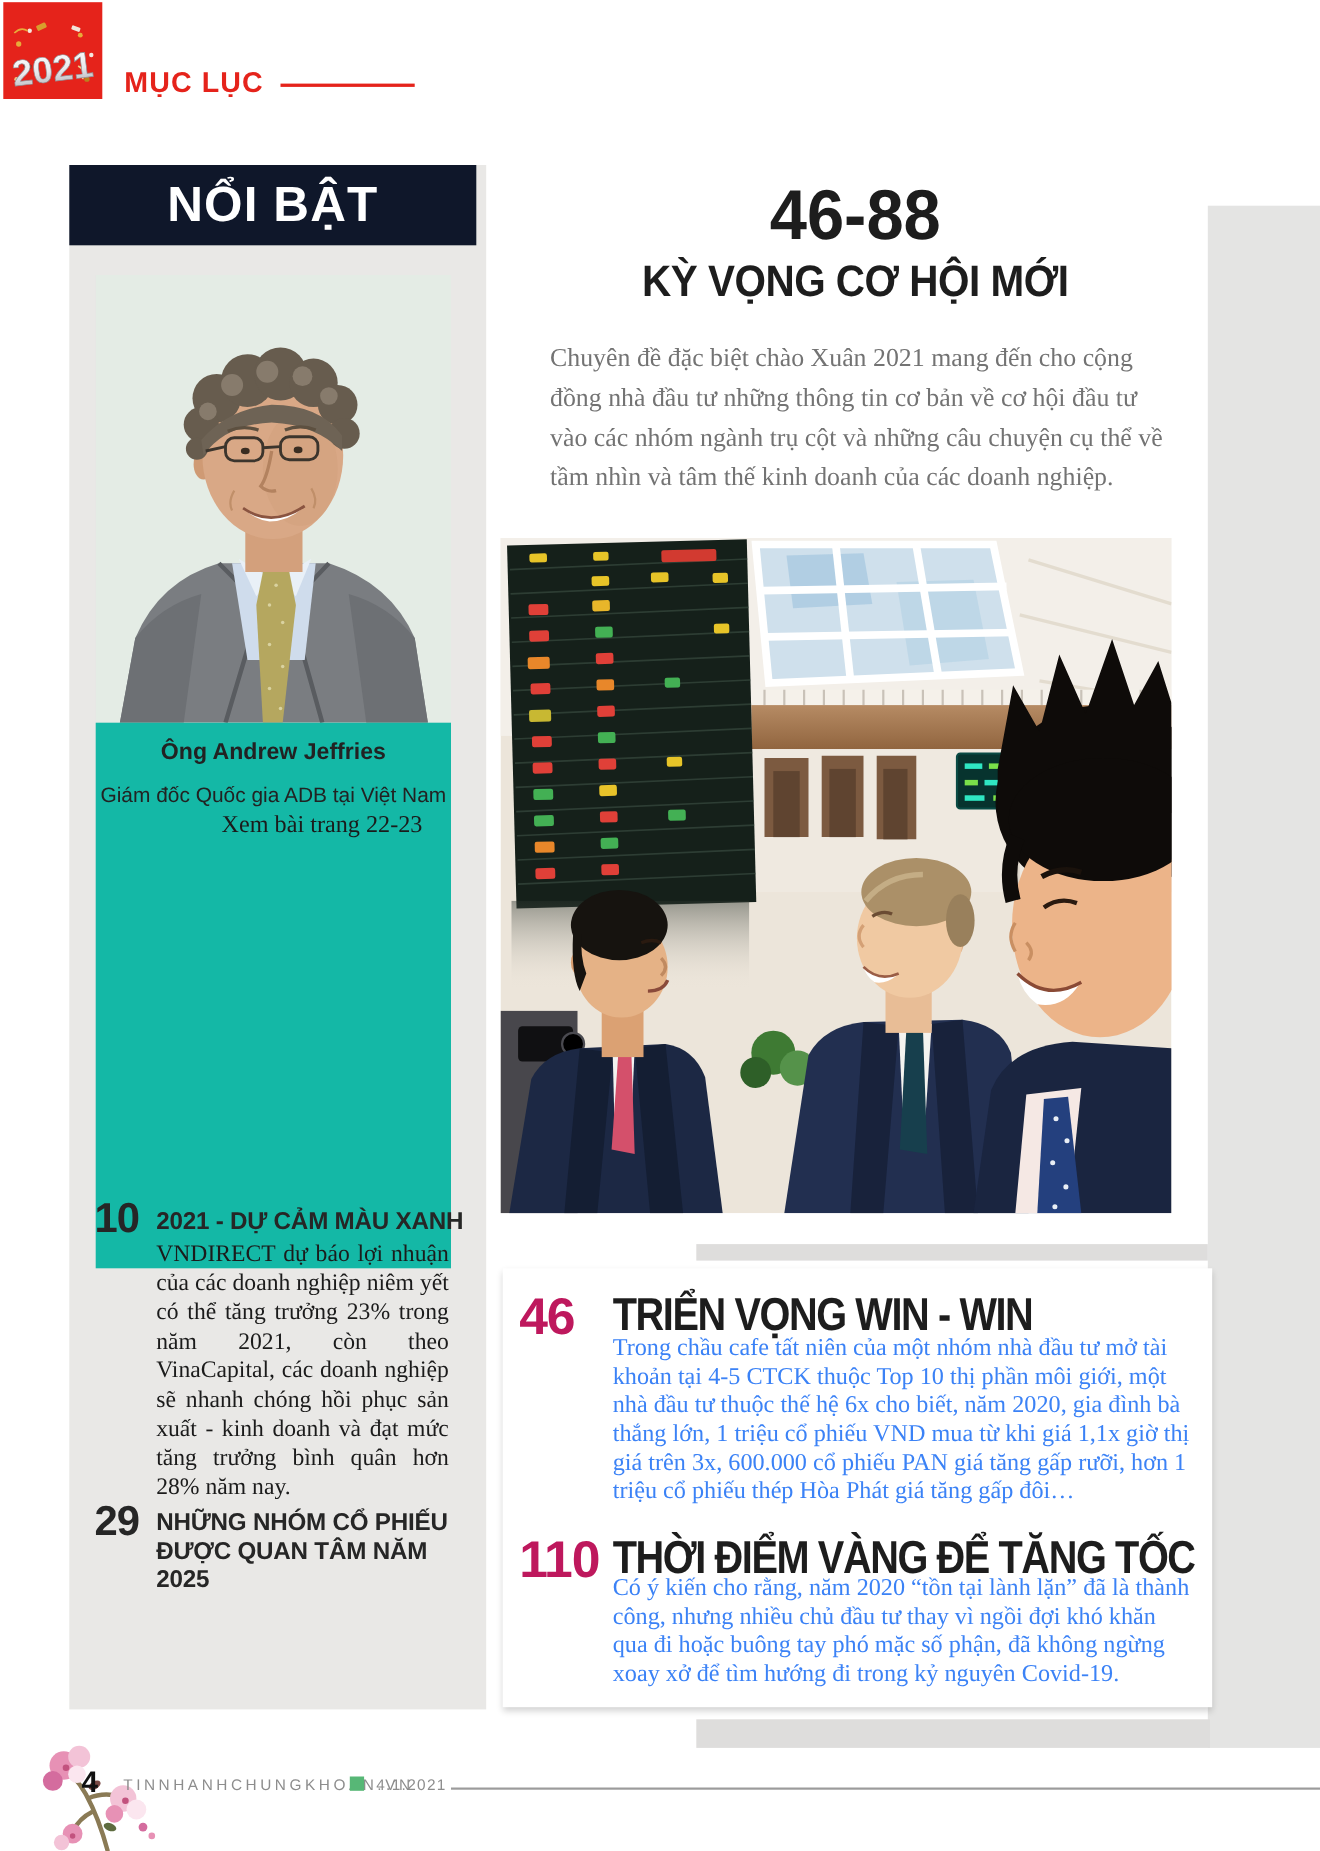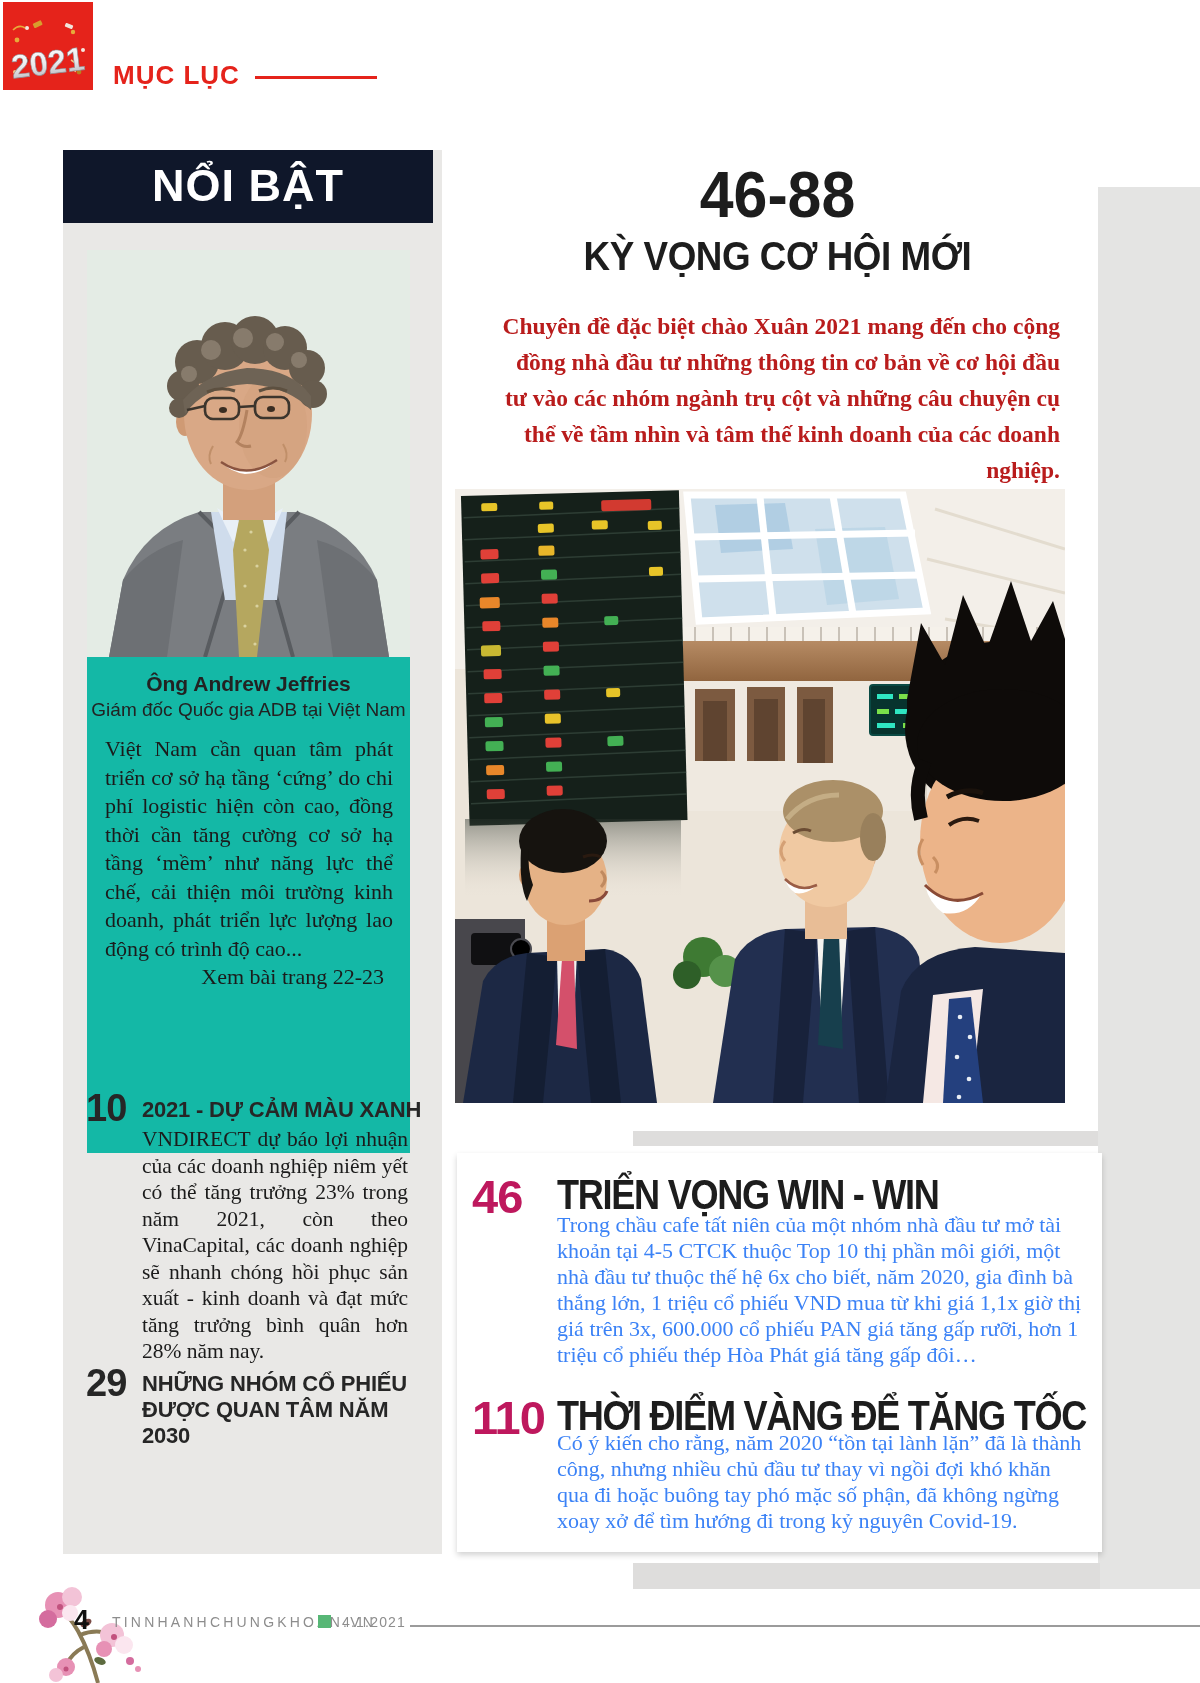--- a/index.html
+++ b/index.html
@@ -13,21 +13,21 @@
   .mucluc   { left:113px; top:60px; font-size:26px; font-weight:bold; color:#e5231b; letter-spacing:1px; }
   .rule-top { left:255px; top:76px; width:122px; height:3px; background:#e5231b; }
 
   
   .graycol  { left:63px; top:150px; width:379px; height:1404px; background:#e9e8e6; }
   .noibat   { left:63px; top:150px; width:370px; height:73px; background:#0f172a; color:#fff;
               font-size:45px; font-weight:bold; text-align:center; line-height:72px; letter-spacing:1px; }
   .portrait { left:87px; top:250px; width:323px; height:407px; }
   .capcard  { left:87px; top:657px; width:323px; height:496px; background:#14b8a6; }
   .capname  { margin:15px 6px 0; text-align:center; font-size:21px; font-weight:bold; color:#222; }
-  .caprole  { margin:3px 2px 0; text-align:center; font-size:19px; color:#222; }
+  .caprole  { margin:17px 2px 0; text-align:center; font-size:19px; color:#222; }
   .quote    { margin:14px 17px 0 18px; font-size:22px; line-height:28.5px; text-align:justify; }
   .seemore  { margin:1px 26px 0 0; text-align:right; font-size:22px; cursor:pointer; }
 
   .artnum   { font-size:38px; font-weight:bold; color:#262626; letter-spacing:-1px; }
   .arttitle { font-size:22px; font-weight:bold; color:#262626; letter-spacing:-0.2px; line-height:26px; cursor:pointer; }
   .artsum   { font-size:21.5px; line-height:26.5px; text-align:justify; }
   .n10 { left:86px;  top:1087px; }
   .t10 { left:142px; top:1097px; width:285px; }
   .s10 { left:142px; top:1126px; width:266px; }
   .n29 { left:86px;  top:1362px; }
@@ -36,21 +36,21 @@
 
   
   .strip  { left:1098px; top:187px;  width:102px; height:1402px; background:#e4e4e3; }
   .band1  { left:633px;  top:1131px; width:465px; height:15px;  background:#dedddc; }
   .band2  { left:633px;  top:1563px; width:467px; height:26px;  background:#dedddc; }
 
   .pages4688 { left:455px; top:158px; width:645px; text-align:center; font-size:64px; font-weight:bold;
                color:#1d1d1d; letter-spacing:0px; transform:scaleX(.95); }
   .spottitle { left:455px; top:234px; width:645px; text-align:center; font-size:40px; font-weight:bold;
                color:#1d1d1d; letter-spacing:-0.5px; transform:scaleX(.92); }
-  .introp    { left:500px; top:308px; width:560px; text-align:right; font-size:23.5px; line-height:36px; color:#b91c1c;font-weight:bold; }
+  .introp    { left:500px; top:308px; width:560px; text-align:left; font-size:23.5px; line-height:36px; color:#737373; }
   .photo     { left:455px; top:489px; width:610px; height:614px; }
 
   .card46  { left:457px; top:1153px; width:645px; height:399px; background:#fff;
              box-shadow:0 3px 6px rgba(0,0,0,0.18); }
   .bignum  { font-size:47px; font-weight:bold; color:#be185d; letter-spacing:-1px; }
   .bigtitle{ font-size:42px; font-weight:bold; color:#1d1d1d; letter-spacing:-1.5px;
              transform:scaleX(.86); transform-origin:0 50%; white-space:nowrap; cursor:pointer; }
   .bigsum  { font-size:22px; line-height:26px; color:#3b82f6; }
   .n46  { left:472px; top:1169px; }
   .t46  { left:557px; top:1171px; }
@@ -168,30 +168,29 @@
       <path d="M134,212 Q160,230 190,210 Q176,224 158,224 Q144,222 134,212 Z" fill="#fff"></path>
       <path d="M134,212 Q160,230 190,210" stroke="#8a5440" stroke-width="2.5" fill="none"></path>
       <path d="M126,196 Q120,206 124,214" stroke="#c08f69" stroke-width="2" fill="none"></path>
       <path d="M196,194 Q202,204 198,212" stroke="#c08f69" stroke-width="2" fill="none"></path>
     </svg>
   </div>
 
   <div class="abs capcard">
     <div class="capname">Ông Andrew Jeffries</div>
     <div class="caprole">Giám đốc Quốc gia ADB tại Việt Nam</div>
-    <div class="quote serif">Việt Nam cần quan tâm phát triển cơ sở hạ tầng ‘cứng’ do chi phí logistic hiện còn cao, đồng thời cần tăng cường cơ sở hạ tầng ‘mềm’ như năng lực thể chế, cải thiện môi trường kinh doanh, phát triển lực lượng lao động có trình độ cao...</div>
     <div class="seemore serif">Xem bài trang  22-23</div>
   </div>
 
   <div class="abs artnum n10">10</div>
   <div class="abs arttitle t10">2021 - DỰ CẢM MÀU XANH</div>
   <div class="abs artsum serif s10">VNDIRECT dự báo lợi nhuận của các doanh nghiệp niêm yết có thể tăng trưởng 23% trong năm 2021, còn theo VinaCapital, các doanh nghiệp sẽ nhanh chóng hồi phục sản xuất - kinh doanh và đạt mức tăng trưởng bình quân hơn 28% năm nay.</div>
 
   <div class="abs artnum n29">29</div>
-  <div class="abs arttitle t29">NHỮNG NHÓM CỔ PHIẾU ĐƯỢC QUAN TÂM NĂM 2030</div>
+  <div class="abs arttitle t29">NHỮNG NHÓM CỔ PHIẾU ĐƯỢC QUAN TÂM NĂM 2025</div>
 
   <div class="abs strip"></div>
   <div class="abs band1"></div>
   <div class="abs band2"></div>
 
   <div class="abs pages4688">46-88</div>
   <div class="abs spottitle">KỲ VỌNG CƠ HỘI MỚI</div>
   <div class="abs introp serif">Chuyên đề đặc biệt chào Xuân 2021 mang đến cho cộng đồng nhà đầu tư những thông tin cơ bản về cơ hội đầu tư vào các nhóm ngành trụ cột và những câu chuyện cụ thể về tầm nhìn và tâm thế kinh doanh của các doanh nghiệp.</div>
 
   <div class="abs photo">

